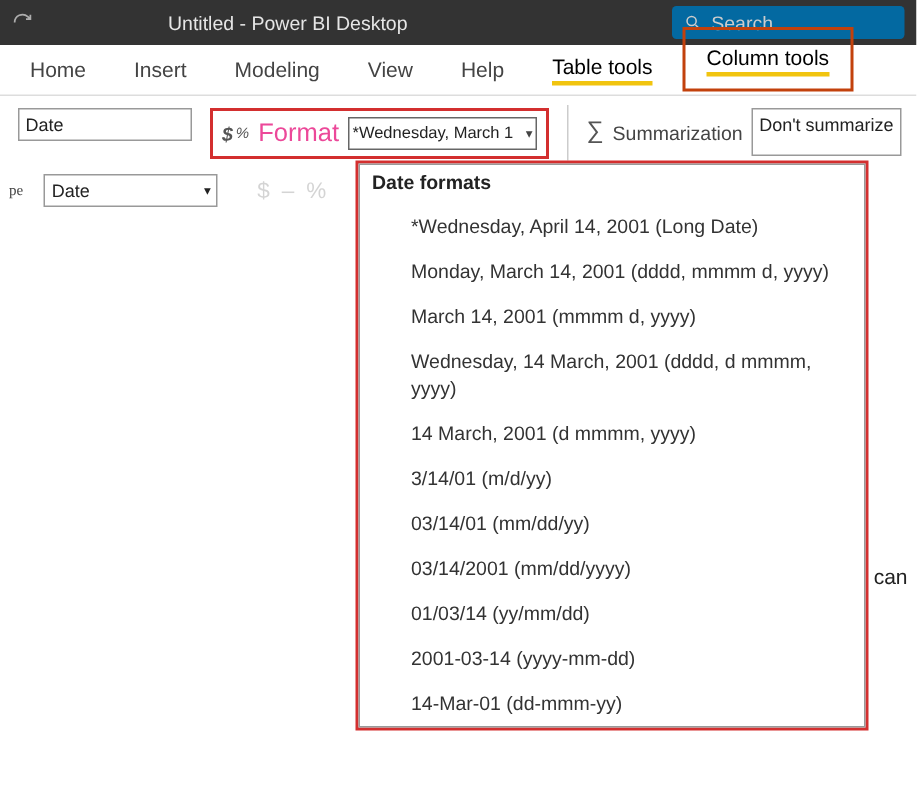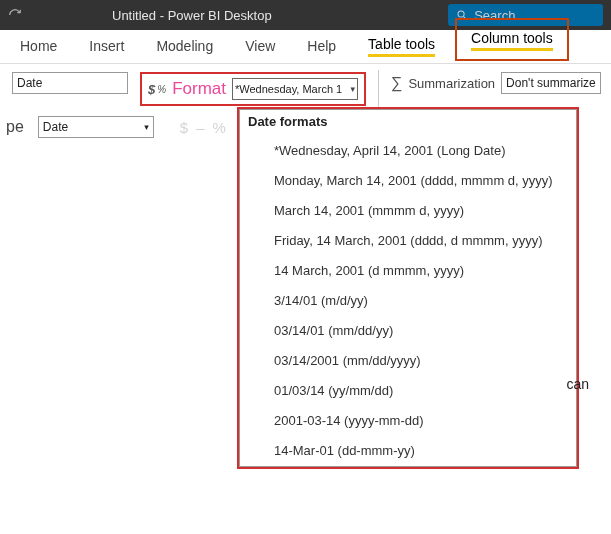--- a/index.html
+++ b/index.html
@@ -31,40 +31,40 @@
   .format-label { font-size: 17px; color:#ec4899; }
   .format-dd { border:1px solid #666; height:22px; width:126px; display:flex; align-items:center; padding:0 2px 0 2px; font-size:11px; justify-content:space-between; background:#fff; }
   .format-dd .caret { font-size:9px; color:#444; }
   .redbox-format { border:2px solid #d32f2f; padding:4px 6px; display:flex; align-items:center; gap:6px; }
 
   .sep { width:1px; background:#ccc; align-self:stretch; height:40px; margin-top:-2px;}
 
   .summar { display:flex; align-items:center; gap:6px; }
   .sigma { font-family: "Segoe UI", Arial; font-size:16px; color:#555; }
   .sumlabel { font-size:13px; color:#444;}
-  .sumdd { border:1px solid #999; height:22px; padding:0 4px; min-width:84px; font-size:12px; background:#fff; line-height:20px;}
+  .sumdd { border:1px solid #999; height:32px; padding:0 4px; min-width:84px; font-size:12px; background:#fff; line-height:20px;}
 
   .row2 { display:flex; align-items:center; gap:10px; padding: 2px 6px 6px;}
-  .pe-label { font-size:16px; color:#444; margin-right:4px;}
+  .pe-label { font-size:10px; color:#444; margin-right:4px;font-family:Liberation Serif, serif;}
   .type-dd { border:1px solid #999; height:22px; width:116px; display:flex; align-items:center; justify-content:space-between; padding:0 4px; font-size:12px; background:#fff;}
   .type-dd .caret{font-size:9px;}
   .disabled-toolbar { color:#aaa; font-size:15px; display:flex; gap:8px; align-items:center; margin-left:16px;}
   .disabled-toolbar span{ opacity:.5; }
 
   .struclabel { font-size:10px; color:#777; text-align:center; margin-top:2px; margin-left:34px;}
 
   
   .dropdown-panel { position:absolute; left:237px; top:107px; width:342px; border:2px solid #d32f2f; background:#fff; }
   .dropdown-inner{ border:1px solid #999;}
   .dropdown-header { font-weight:bold; font-size:13px; padding:4px 8px 6px; border-bottom:1px solid transparent;}
   .dd-list { max-height: 406px; overflow:hidden;}
   .dd-item { padding:6px 10px 6px 34px; font-size:13px; color:#333; cursor:pointer; line-height:18px;}
   .dd-item.hover { background:#eaeaea; }
   
-  .right-text { position:absolute; right:22px; top:376px; font-size:14px; color:#222;}
+  .right-text { position:absolute; right:6px; top:376px; font-size:14px; color:#222;}
 </style>
 </head>
 <body>
 
 <div class="titlebar">
   <span class="refresh">
     <svg width="14" height="14" viewBox="0 0 24 24" fill="none" stroke="#ccc" stroke-width="2">
         <path d="M3 12a9 9 0 0 1 15-6.7L21 8M21 3v5h-5"></path>
       </svg>
   </span>
@@ -131,21 +131,21 @@
 </div>
 <div class="struclabel">Structure</div>
 
 <div class="dropdown-panel">
  <div class="dropdown-inner">
   <div class="dropdown-header">Date formats</div>
   <div class="dd-list" id="dd-list">
         <div class="dd-item">*Wednesday, April 14, 2001 (Long Date)</div>
         <div class="dd-item">Monday, March 14, 2001 (dddd, mmmm d, yyyy)</div>
         <div class="dd-item">March 14, 2001 (mmmm d, yyyy)</div>
-        <div class="dd-item">Friday, 14 March, 2001 (dddd, d mmmm, yyyy)</div>
+        <div class="dd-item">Wednesday, 14 March, 2001 (dddd, d mmmm, yyyy)</div>
         <div class="dd-item">14 March, 2001 (d mmmm, yyyy)</div>
         <div class="dd-item">3/14/01 (m/d/yy)</div>
         <div class="dd-item">03/14/01 (mm/dd/yy)</div>
         <div class="dd-item">03/14/2001 (mm/dd/yyyy)</div>
         <div class="dd-item">01/03/14 (yy/mm/dd)</div>
         <div class="dd-item">2001-03-14 (yyyy-mm-dd)</div>
         <div class="dd-item">14-Mar-01 (dd-mmm-yy)</div>
       </div>
  </div>
 </div>

